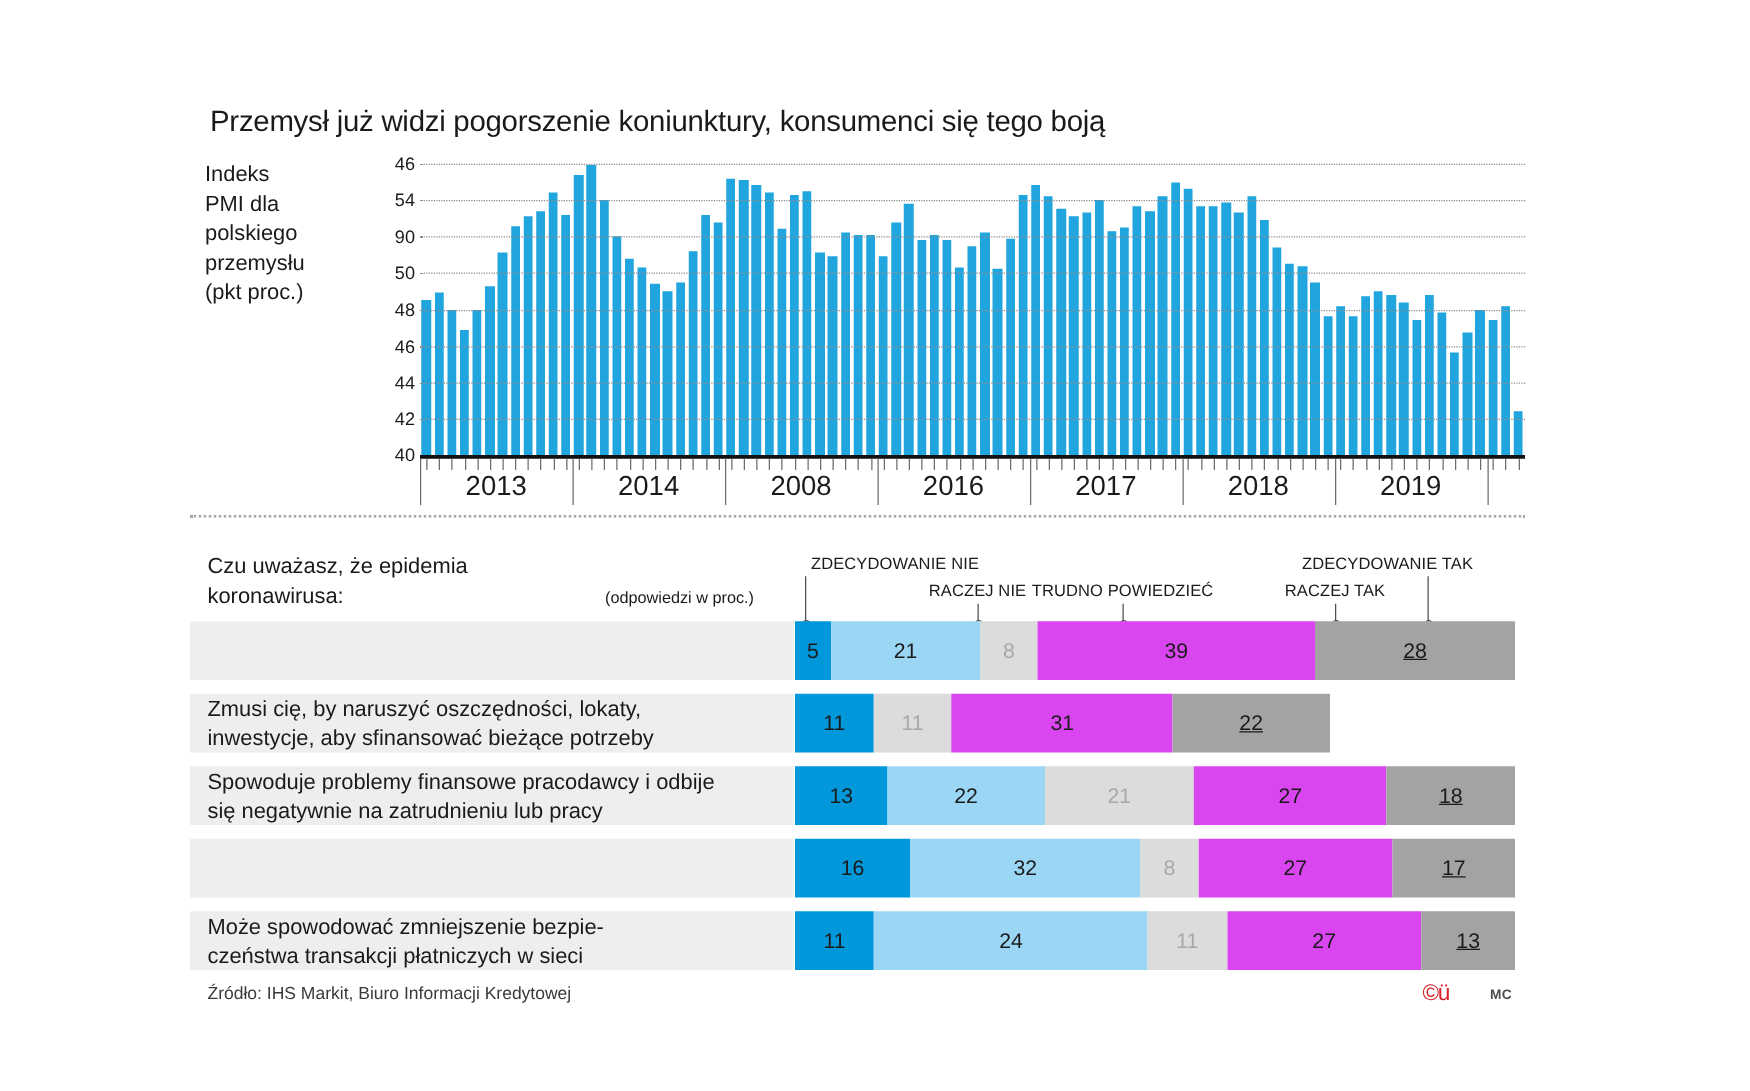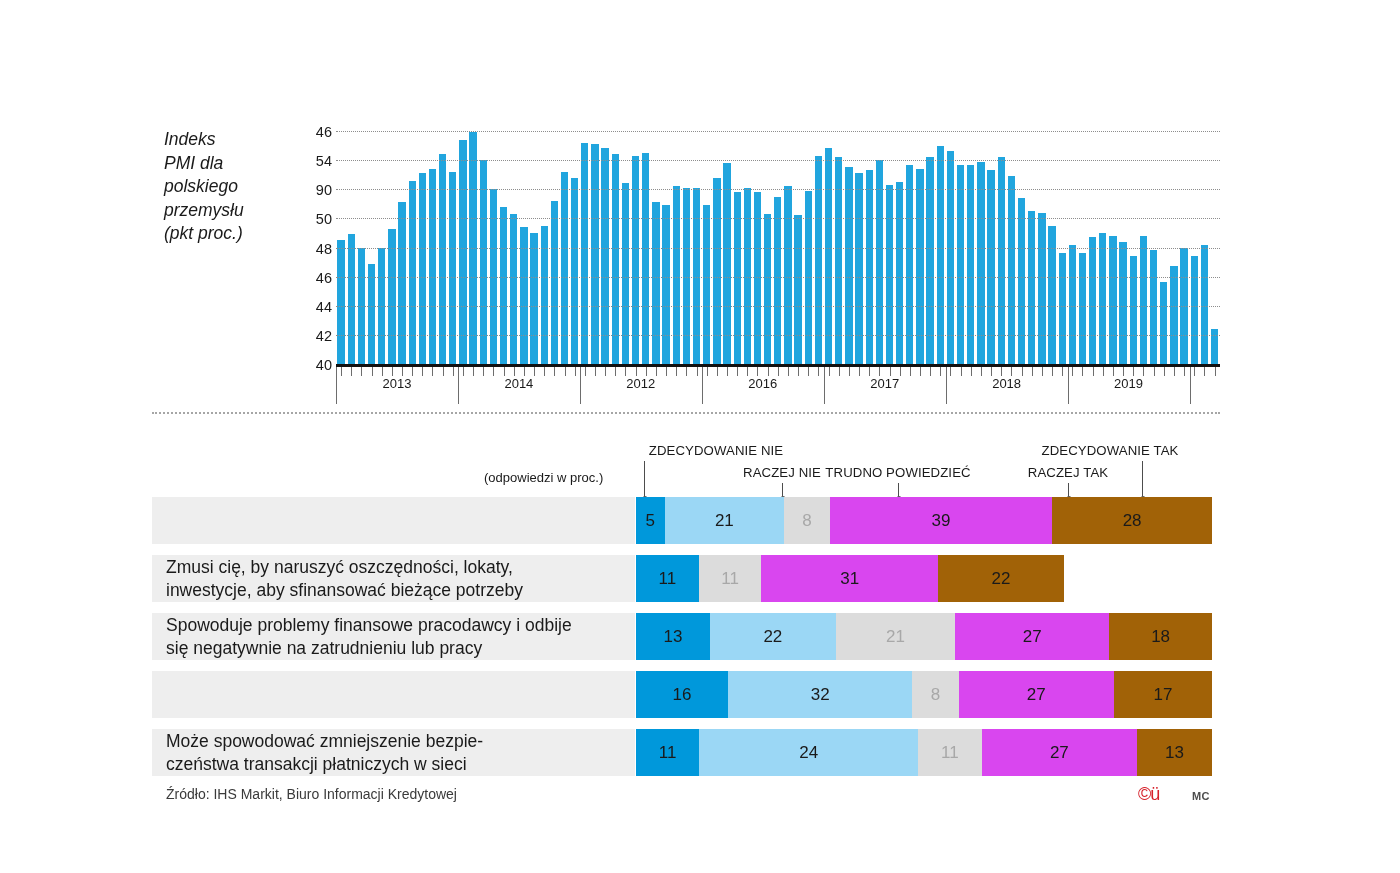--- a/index.html
+++ b/index.html
@@ -126,21 +126,21 @@
   .yearsep {
     position: absolute;
     top: 243px;
     width: 1px;
     height: 37px;
     background: #6d6d6d;
   }
   .yearlabel {
     position: absolute;
     top: 252px;
-    font-size: 13px;
+    font-size: 22px;
     color: #1a1a1a;
     transform: translateX(-50%);
     white-space: nowrap;
   }
 
   
   .rule {
     position: absolute;
     height: 0;
     border-top: 2px dotted #a6a6a6;
@@ -239,21 +239,21 @@
     display: flex;
     align-items: center;
     justify-content: center;
     font-size: 17px;
     color: #1a1a1a;
   }
   .seg-ds { background: #0098db; }
   .seg-rn { background: #9bd7f5; }
   .seg-tp { background: #dcdcdc; color: #a8a8a8; }
   .seg-rt { background: #d946ef; }
-  .seg-dt { background: #a16207; }
+  .seg-dt { background: #a3a3a3; text-decoration: underline; }
 
   
   .source {
     position: absolute;
     left: 166px;
     top: 786px;
     font-size: 14px;
     color: #3a3a3a;
     white-space: nowrap;
   }
@@ -274,22 +274,23 @@
     font-weight: bold;
     color: #4d4d4d;
     letter-spacing: 0.3px;
   }
 </style>
 </head>
 <body>
 
 <div id="page">
 
-
-  <div class="pmi-caption" style="white-space: pre-line; font-style: italic;">Indeks
+  <div class="title">Przemysł już widzi pogorszenie koniunktury, konsumenci się tego boją</div>
+
+  <div class="pmi-caption" style="white-space: pre-line;">Indeks
 PMI dla
 polskiego
 przemysłu
 (pkt proc.)</div>
 
   <div class="chart">
     <div class="plot" id="pmi-plot">
       <div class="bars" id="pmi-bars">
           <div class="bar-slot">
             <div class="bar" title="2013-01: 48.5" style="height: 123.781px; background: rgb(33, 165, 222);"></div>
@@ -672,35 +673,37 @@
         <div class="xtick-slot"></div>
         <div class="xtick-slot"></div>
         <div class="xtick-slot"></div>
       </div>
     <div id="pmi-years">
         <div class="yearsep" style="left: 36px;"></div>
         <div class="yearlabel" style="left: 96.9655px;">2013</div>
         <div class="yearsep" style="left: 157.931px;"></div>
         <div class="yearlabel" style="left: 218.897px;">2014</div>
         <div class="yearsep" style="left: 279.862px;"></div>
-        <div class="yearlabel" style="left: 340.828px;">2012</div>
+        <div class="yearlabel" style="left: 340.828px;">2008</div>
         <div class="yearsep" style="left: 401.793px;"></div>
         <div class="yearlabel" style="left: 462.759px;">2016</div>
         <div class="yearsep" style="left: 523.724px;"></div>
         <div class="yearlabel" style="left: 584.69px;">2017</div>
         <div class="yearsep" style="left: 645.655px;"></div>
         <div class="yearlabel" style="left: 706.621px;">2018</div>
         <div class="yearsep" style="left: 767.586px;"></div>
         <div class="yearlabel" style="left: 828.552px;">2019</div>
         <div class="yearsep" style="left: 889.517px;"></div>
       </div>
   </div>
 
   <div class="rule rule-top"></div>
 
+  <div class="survey-question" style="white-space: pre-line;">Czu uważasz, że epidemia
+koronawirusa:</div>
   <div class="survey-note">(odpowiedzi w proc.)</div>
 
   <div class="legend" id="survey-legend">
       <div class="legend-label" style="left: 80px; top: 0px;">ZDECYDOWANIE NIE</div>
       <div class="leader" style="left: 8px; top: 18px; height: 37px;"></div>
       <div class="legend-label" style="left: 146px; top: 22px;">RACZEJ NIE</div>
       <div class="leader" style="left: 146px; top: 40px; height: 15px;"></div>
       <div class="legend-label" style="left: 262px; top: 22px;">TRUDNO POWIEDZIEĆ</div>
       <div class="leader" style="left: 262px; top: 40px; height: 15px;"></div>
       <div class="legend-label" style="left: 432px; top: 22px;">RACZEJ TAK</div>

